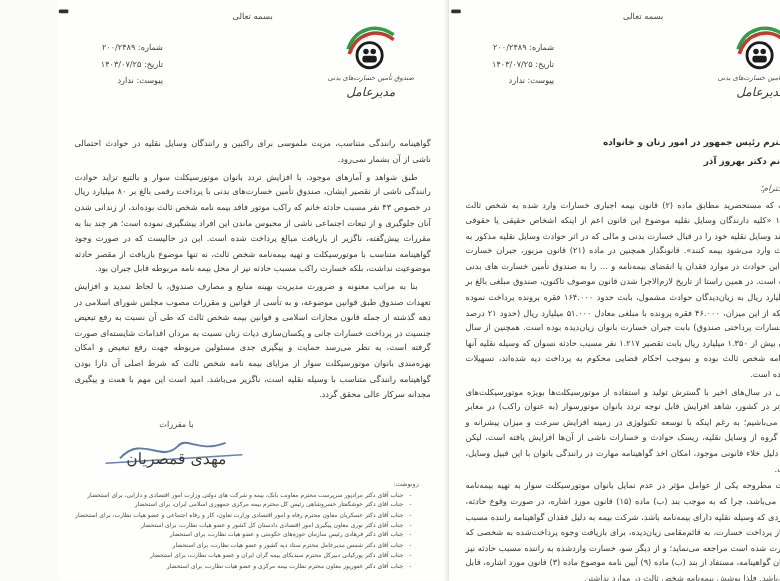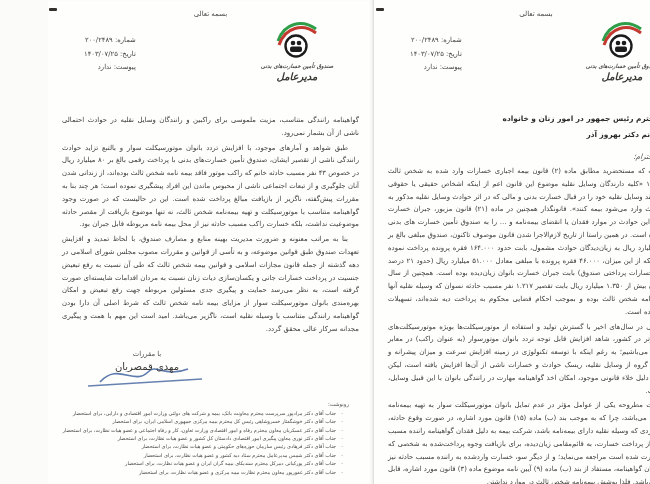--- a/index.html
+++ b/index.html
@@ -17,42 +17,42 @@
   .speck{position:absolute;width:8px;height:3px;background:#33312e;border-radius:1px;}
   .bismillah{
     text-align:center;font-size:7px;color:#4a4a48;margin-top:4px;letter-spacing:.3px;
   }
   .hdr{position:relative;height:92px;}
   .meta{
     position:absolute;left:22px;top:16px;font-size:6.8px;line-height:13.5px;
     color:#45443f;text-align:right;direction:rtl;
   }
   .brand{
-    position:absolute;right:16px;top:0;width:92px;text-align:center;color:#3c3a35;font-weight:bold;
+    position:absolute;right:4px;top:0;width:92px;text-align:center;color:#3c3a35;
   }
   .brand svg{display:block;margin:0 auto;}
   .fund-name{font-size:5.6px;font-style:italic;color:#4c4a44;margin-top:1px;white-space:nowrap;}
   .role{font-size:10px;font-style:italic;color:#3b3934;margin-top:2px;
         font-family:"DejaVu Serif",serif;}
   .body-text{margin-top:4px;}
   .body-text p{
     margin:0 0 2px 0;font-size:6.9px;line-height:12.8px;text-align:justify;
     color:#3b3b39;text-indent:11px;
   }
   .body-text p.no-indent{text-indent:0;}
   .addressee{font-size:7.4px;font-weight:bold;color:#2e2d2b;line-height:14px;margin-top:2px;}
   .salutation{
     font-size:7.2px;font-style:italic;color:#5a5850;margin:10px 0 4px 0;
     transform:skewX(-4deg);width:90px;
   }
   .signature{
     width:118px;margin:14px auto 0 26px;margin-right:auto;text-align:center;position:relative;
   }
   .sig-respect{font-size:6.8px;color:#4a4944;}
-  .sig-name{font-size:10px;color:#3a3935;margin-top:3px;position:relative;z-index:2;}
+  .sig-name{font-size:13px;color:#3a3935;margin-top:18px;position:relative;z-index:2;}
   .sig-scribble{position:absolute;top:10px;right:-4px;z-index:1;}
   .cc{position:absolute;bottom:8px;left:14px;right:14px;}
   .cc-label{font-size:5.4px;color:#55534d;text-align:right;margin:0 10px 2px 0;}
   .cc-list{list-style:none;margin:0;padding:0 16px 0 0;direction:rtl;}
   .cc-list li{
     font-size:5px;line-height:8.4px;color:#4a4843;text-align:right;white-space:nowrap;
     overflow:hidden;
   }
   .cc-list li::before{content:"-";margin-left:5px;color:#4a4843;}
 </style>

